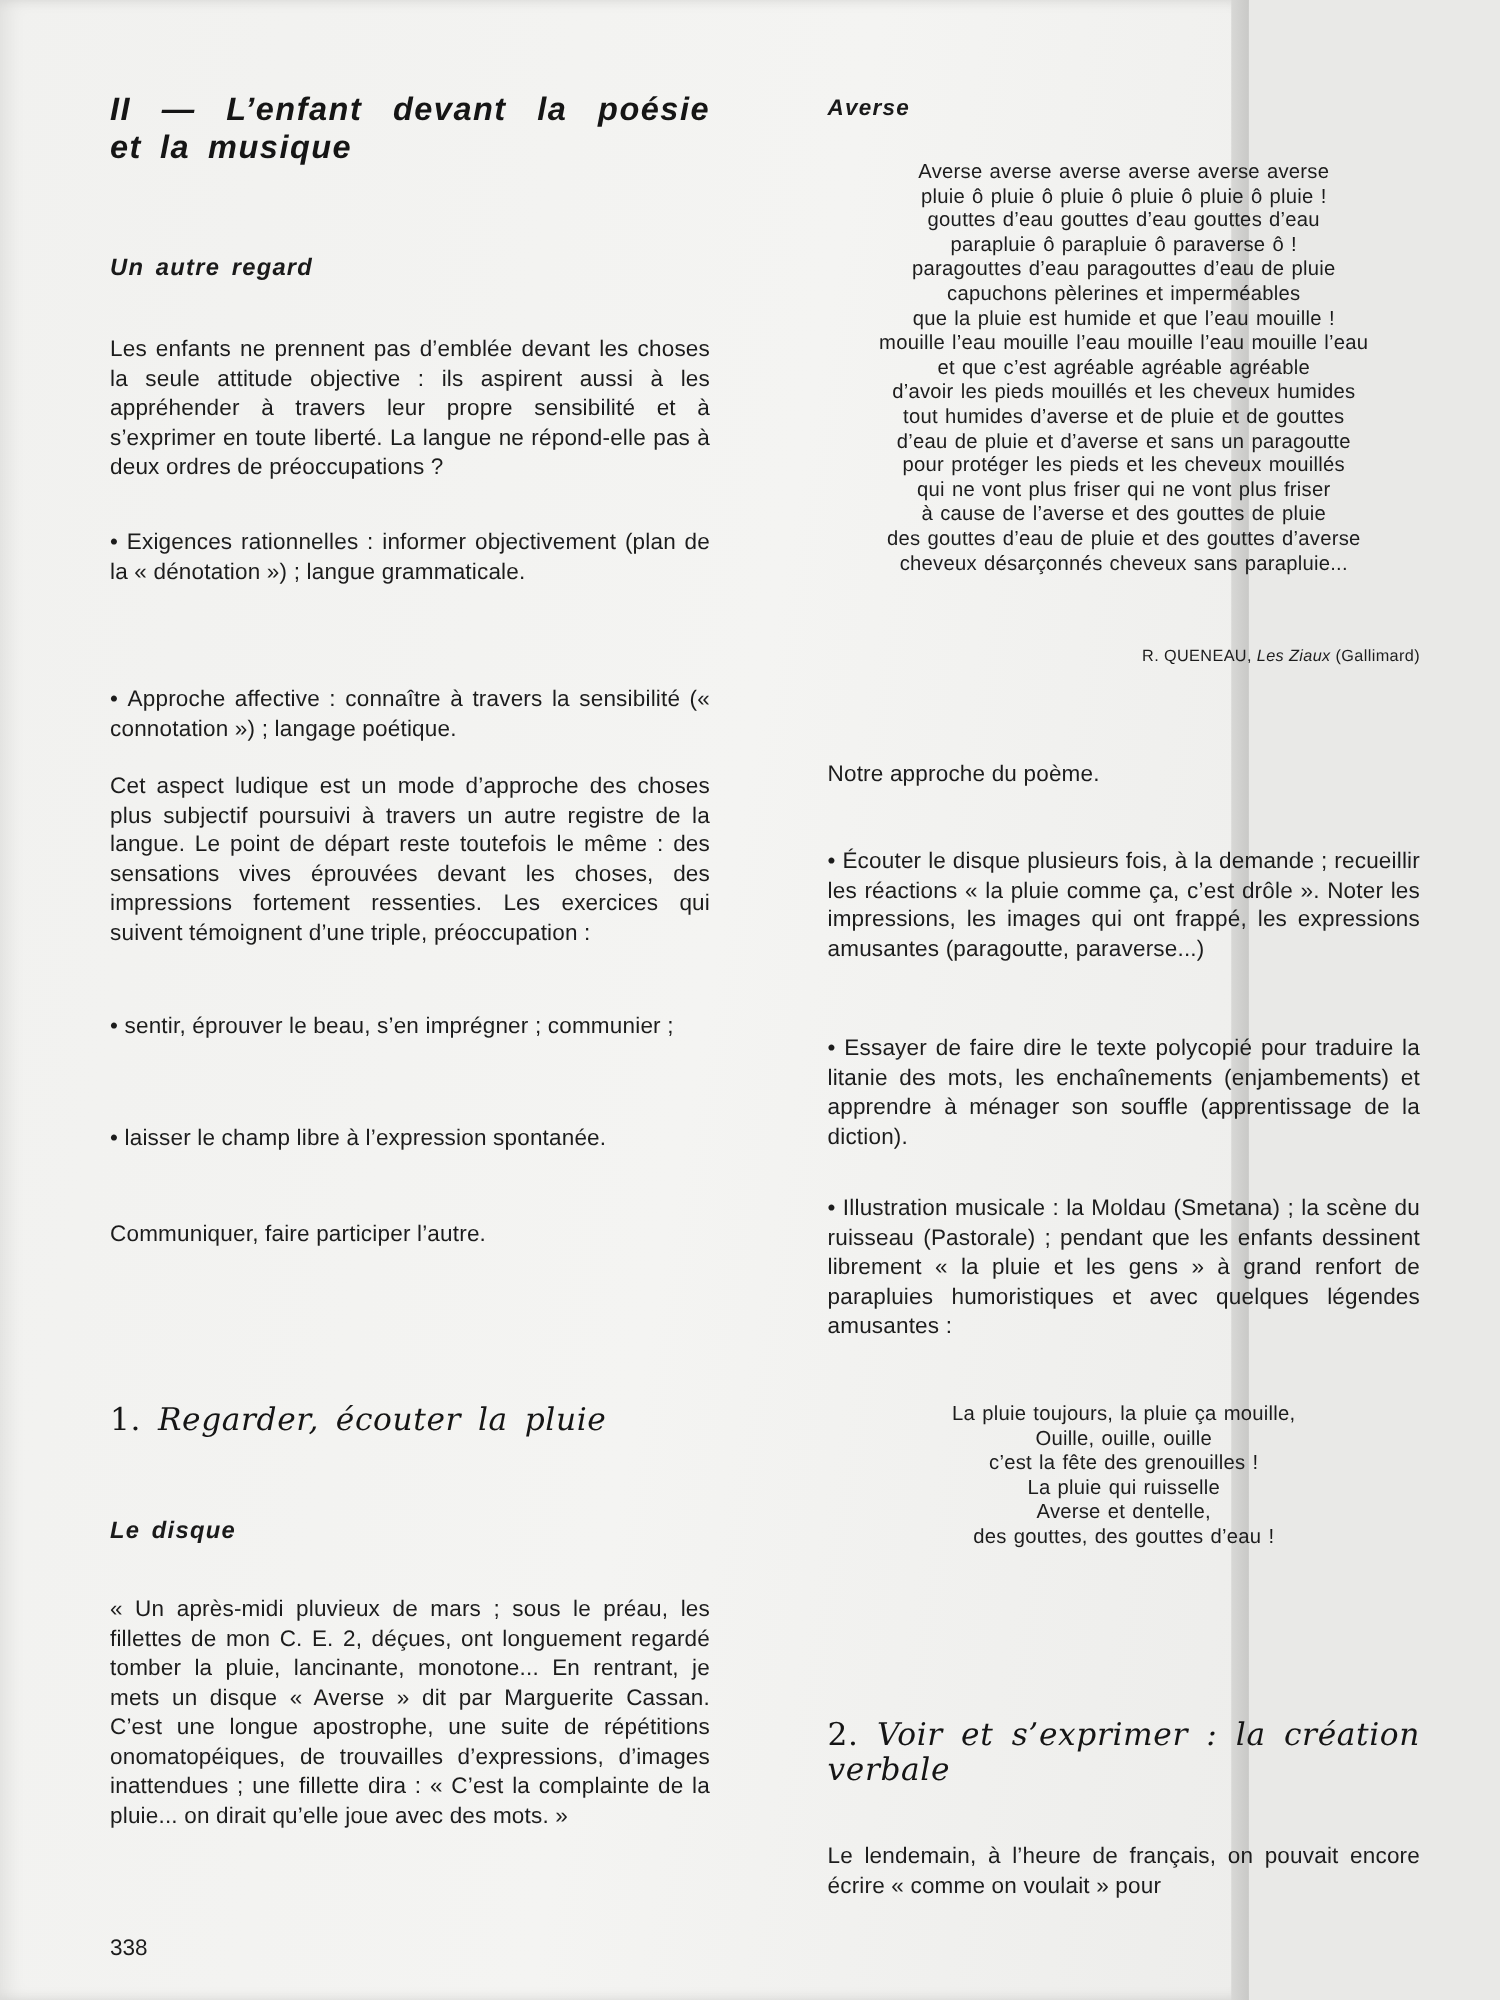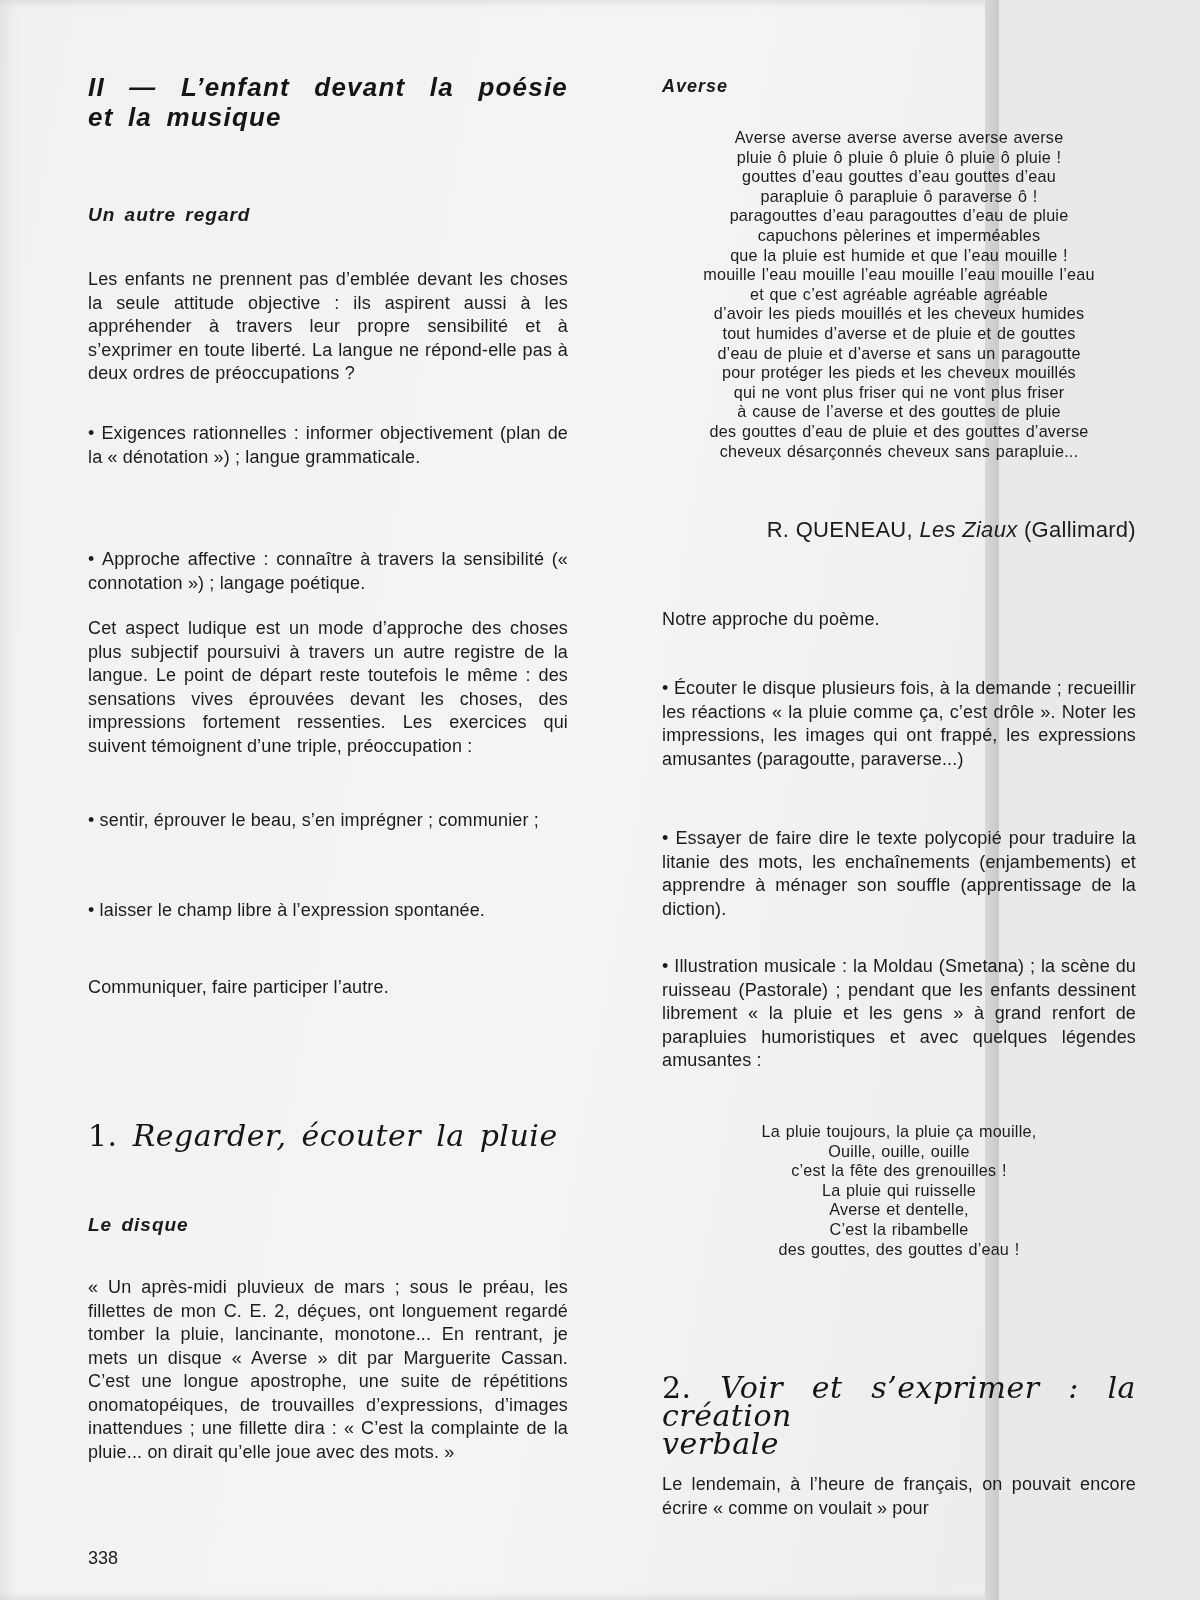--- a/index.html
+++ b/index.html
@@ -31,38 +31,38 @@
     letter-spacing: 1.2px; word-spacing: 6px;
     color: #151515; margin: 0;
   }
   .h-sub {
     font-weight: bold; font-style: italic;
     font-size: 19px; letter-spacing: 1px; word-spacing: 3px;
     color: #1a1a1a; margin: 0;
   }
   .h-serif {
     font-family: "DejaVu Serif", "Liberation Serif", serif;
-    font-style: italic; font-size: 30px; line-height: 28px;
+    font-style: italic; font-size: 25px; line-height: 28px;
     letter-spacing: 0.5px; word-spacing: 5px;
     color: #151515; margin: 0; font-weight: normal;
   }
   .h-serif .num { font-style: normal; }
   .p {
     font-size: 18px; line-height: 23.5px;
     text-align: justify; text-align-last: left;
     margin: 0; letter-spacing: 0.15px;
   }
   .bullet::before { content: "\2022\00a0"; font-size: 18px; }
   .poem {
     font-size: 16.2px; line-height: 19.6px; margin: 0;
     letter-spacing: 0.2px; word-spacing: 1px;
   }
   .poem div { white-space: nowrap; text-align: center; }
   .credit {
-    font-size: 22px; text-align: right; margin: 0; letter-spacing: 0.3px;
+    font-size: 13px; text-align: right; margin: 0; letter-spacing: 0.3px;
   }
   .credit i { font-style: italic; }
   .pagenum { font-size: 18px; }
 </style>
 </head>
 <body>
 
 <div class="page">
   <div class="edge"></div>
 
@@ -136,21 +136,20 @@
     <p class="p abs bullet" style="top:827px;">Essayer de faire dire le texte polycopié pour traduire la litanie des mots, les enchaînements (enjambements) et apprendre à ménager son souffle (apprentissage de la diction).</p>
 
     <p class="p abs bullet" style="top:955px;">Illustration musicale : la Moldau (Smetana) ; la scène du ruisseau (Pastorale) ; pendant que les enfants dessinent librement « la pluie et les gens » à grand renfort de parapluies humoristiques et avec quelques légendes amusantes :</p>
 
     <div class="poem abs" style="top:1122px;">
       <div>La pluie toujours, la pluie ça mouille,</div>
       <div>Ouille, ouille, ouille</div>
       <div>c’est la fête des grenouilles !</div>
       <div>La pluie qui ruisselle</div>
       <div>Averse et dentelle,</div>
-      <div>C’est la ribambelle</div>
       <div>des gouttes, des gouttes d’eau !</div>
     </div>
 
     <h2 class="h-serif abs" style="top:1374px;">
       <div style="text-align:justify; text-align-last:justify;">
         <span class="num">2.</span>
         <span>Voir et s’exprimer : la création</span>
       </div>
       <div>verbale</div>
     </h2>

